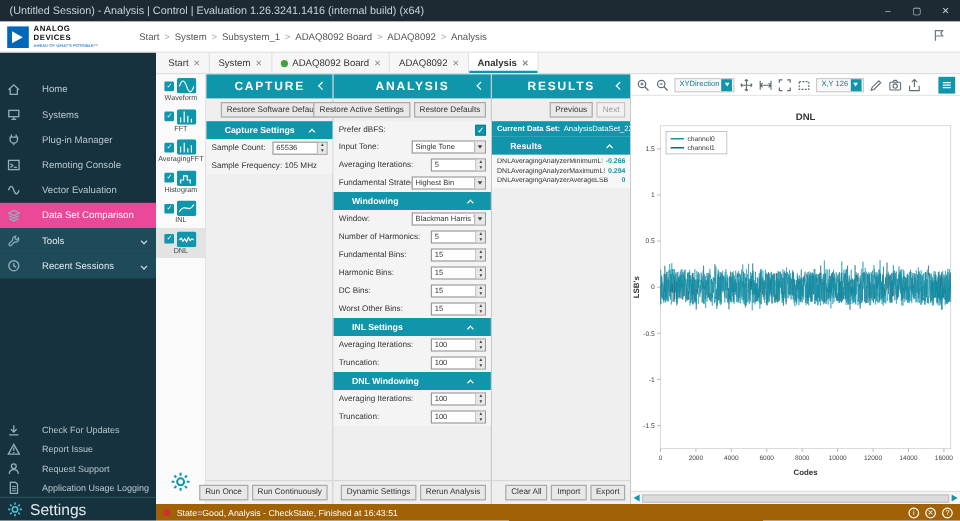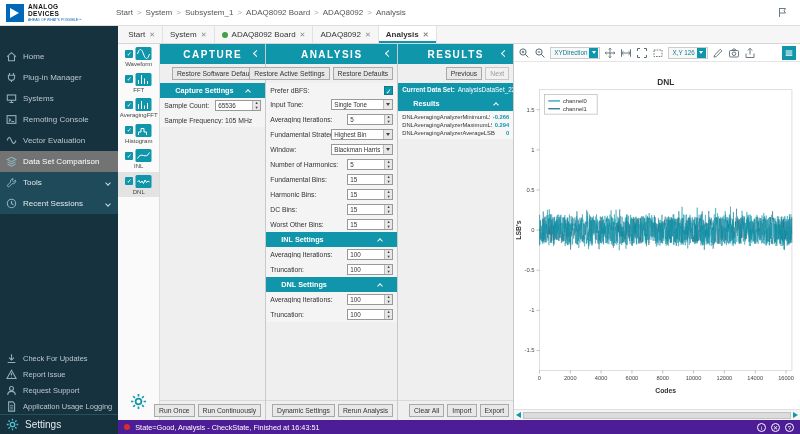--- a/index.html
+++ b/index.html
@@ -25,29 +25,29 @@
   .crumb { cursor:pointer; }
   .crumb-sep { color:#aaa; }
   .header-right { margin-left:auto; padding-right:12px; color:#6b7a82; }
 
   
   .main { flex:1; display:flex; min-height:0; }
 
   
   .nav { flex:0 0 110px; background:#16323f; color:#b9c7cd; display:flex; flex-direction:column; font-size:8px; }
   .nav-top { padding-top:20px; }
-  .nav-item { height:21px; display:flex; align-items:center; gap:6px; padding:0 6px; cursor:pointer; white-space:nowrap; overflow:hidden; }
-  .nav-item.highlighted { background:#737373; color:#fff; }
+  .nav-item { height:21px; display:flex; align-items:center; gap:18px; padding:0 6px; cursor:pointer; white-space:nowrap; overflow:hidden; }
+  .nav-item.highlighted { background:#ec4899; color:#fff; }
   .nav-item.grouphdr { background:#1e4a5a; color:#dfe9ec; }
   .nav-icon { width:11px; height:11px; flex:0 0 11px; color:#8fb0bb; display:inline-flex; }
   .nav-icon svg { width:11px; height:11px; }
   .nav-chev { margin-left:auto; width:4px; height:4px; border-right:1.4px solid #cfdde2; border-bottom:1.4px solid #cfdde2; transform:rotate(45deg); margin-right:2px; }
   .nav-spacer { flex:1; }
   .nav-bottom .nav-item { height:16px; font-size:7.5px; }
-  .nav-settings { height:20px; display:flex; align-items:center; gap:6px; padding:0 6px; border-top:1px solid #27505f; font-size:10px; color:#e2eaee; cursor:pointer; }
+  .nav-settings { height:20px; display:flex; align-items:center; gap:6px; padding:0 6px; border-top:1px solid #27505f; font-size:13px; color:#e2eaee; cursor:pointer; }
   .nav-settings .nav-icon { color:#4fc3d4; width:13px; height:13px; }
   .nav-settings .nav-icon svg { width:13px; height:13px; }
 
   
   .content { flex:1; display:flex; flex-direction:column; min-width:0; }
   .tabbar { flex:0 0 18px; background:#f6f6f6; border-bottom:1px solid #d6d6d6; display:flex; align-items:stretch; padding-left:3px; font-size:8px; color:#333; }
   .tab { display:flex; align-items:center; gap:4px; padding:0 7px; border-right:1px solid #e2e2e2; cursor:pointer; white-space:nowrap; }
   .tab.active { background:#fff; box-shadow:inset 0 -2px 0 #0f96ab; font-weight:bold; }
   .tab-close { color:#8a8a8a; font-size:7px; }
   .tab-dot { width:6px; height:6px; border-radius:50%; background:#43a047; }
@@ -114,31 +114,39 @@
   .tb-menu { margin-left:auto; width:14px; height:14px; background:#0f96ab; display:flex; align-items:center; justify-content:center; cursor:pointer; }
   .chart-body { flex:1; min-height:0; }
   .chart-body svg { width:100%; height:100%; display:block; font-family:"Liberation Sans", sans-serif; }
   .chart-scroll { flex:0 0 11px; display:flex; align-items:center; border-top:1px solid #e0e0e0; background:#f5f5f5; padding:0 2px; gap:2px; }
   .scroll-arrow { width:0; height:0; border-top:3.5px solid transparent; border-bottom:3.5px solid transparent; cursor:pointer; }
   .scroll-arrow.left { border-right:5px solid #0f96ab; }
   .scroll-arrow.right { border-left:5px solid #0f96ab; }
   .scroll-thumb { flex:1; height:7px; background:#dcdcdc; border:1px solid #c2c2c2; cursor:pointer; }
 
   
-  .statusbar { flex:0 0 14px; background:#4c1d95; color:#fff; display:flex; align-items:center; font-size:7.3px; padding:0 6px; gap:5px; }
+  .statusbar { flex:0 0 14px; background:#a16207; color:#fff; display:flex; align-items:center; font-size:7.3px; padding:0 6px; gap:5px; }
   .status-dot { width:6px; height:6px; border-radius:50%; background:#d32f2f; flex:0 0 6px; }
   .status-text { white-space:nowrap; overflow:hidden; }
   .status-icons { margin-left:auto; display:flex; gap:5px; }
   .status-icon { width:9px; height:9px; border:1px solid #fff; border-radius:50%; font-size:6px; line-height:8px; text-align:center; cursor:pointer; }
 </style>
 </head>
 <body>
 
 <div class="app">
 
+  <div class="titlebar">
+    <span class="title-text">(Untitled Session) - Analysis | Control | Evaluation 1.26.3241.1416 (internal build) (x64)</span>
+    <div class="win-controls" id="win-controls">
+        <span class="win-btn">–</span>
+        <span class="win-btn">▢</span>
+        <span class="win-btn">✕</span>
+      </div>
+  </div>
 
   <div class="header">
     <div class="logo">
       <div class="logo-mark"></div>
       <div class="logo-text">
         <div class="logo-line">ANALOG</div>
         <div class="logo-line">DEVICES</div>
         <div class="logo-tag">AHEAD OF WHAT'S POSSIBLE™</div>
       </div>
     </div>
@@ -172,33 +180,33 @@
             <span class="nav-icon">
               <svg viewBox="0 0 10 10">
                 <path d="M1 5.2 L5 1.5 L9 5.2 M2.3 4.6 V8.8 H7.7 V4.6" fill="none" stroke="currentColor" stroke-width="1"></path>
               </svg>
             </span>
             <span>Home</span>
           </div>
           <div class="nav-item">
             <span class="nav-icon">
               <svg viewBox="0 0 10 10">
-                <path d="M3.2 1 V3 M6.8 1 V3 M2.2 3 H7.8 V4.8 A2.8 2.8 0 0 1 2.2 4.8 Z M5 7.6 V9.2" fill="none" stroke="currentColor"></path>
-              </svg>
-            </span>
-            <span>Plug-in Manager</span>
-          </div>
-          <div class="nav-item">
-            <span class="nav-icon">
-              <svg viewBox="0 0 10 10">
                 <rect x="1.2" y="1.8" width="7.6" height="4.8" fill="none" stroke="currentColor"></rect>
                 <path d="M5 6.6 V8.4 M3.2 8.6 H6.8" stroke="currentColor" fill="none"></path>
               </svg>
             </span>
             <span>Systems</span>
+          </div>
+          <div class="nav-item">
+            <span class="nav-icon">
+              <svg viewBox="0 0 10 10">
+                <path d="M3.2 1 V3 M6.8 1 V3 M2.2 3 H7.8 V4.8 A2.8 2.8 0 0 1 2.2 4.8 Z M5 7.6 V9.2" fill="none" stroke="currentColor"></path>
+              </svg>
+            </span>
+            <span>Plug-in Manager</span>
           </div>
           <div class="nav-item">
             <span class="nav-icon">
               <svg viewBox="0 0 10 10">
                 <rect x="1" y="1.5" width="8" height="7" fill="none" stroke="currentColor"></rect>
                 <path d="M2.5 4 L4.2 5.4 L2.5 6.8 M5 6.8 H7.4" fill="none" stroke="currentColor"></path>
               </svg>
             </span>
             <span>Remoting Console</span>
           </div>
@@ -470,20 +478,24 @@
                     <span class="select">
                       <span class="val">Highest Bin</span>
                       <span class="dd">
                         <span class="dd-arrow"></span>
                       </span>
                     </span>
                   </div>
                 </div>
               </div>
               <div class="section">
+                <div class="section-hdr">
+                  <span>Windowing</span>
+                  <span class="chev-up"></span>
+                </div>
                 <div class="fields">
                   <div class="field">
                     <span class="field-label">Window:</span>
                     <span class="select">
                       <span class="val">Blackman Harris 7</span>
                       <span class="dd">
                         <span class="dd-arrow"></span>
                       </span>
                     </span>
                   </div>
@@ -562,21 +574,21 @@
                       <span class="spin-btns">
                         <span class="spin-btn">▴</span>
                         <span class="spin-btn">▾</span>
                       </span>
                     </span>
                   </div>
                 </div>
               </div>
               <div class="section">
                 <div class="section-hdr">
-                  <span>DNL Settings</span>
+                  <span>DNL Windowing</span>
                   <span class="chev-up"></span>
                 </div>
                 <div class="fields">
                   <div class="field">
                     <span class="field-label">Averaging Iterations:</span>
                     <span class="spinner">
                       <span class="val">100</span>
                       <span class="spin-btns">
                         <span class="spin-btn">▴</span>
                         <span class="spin-btn">▾</span>

